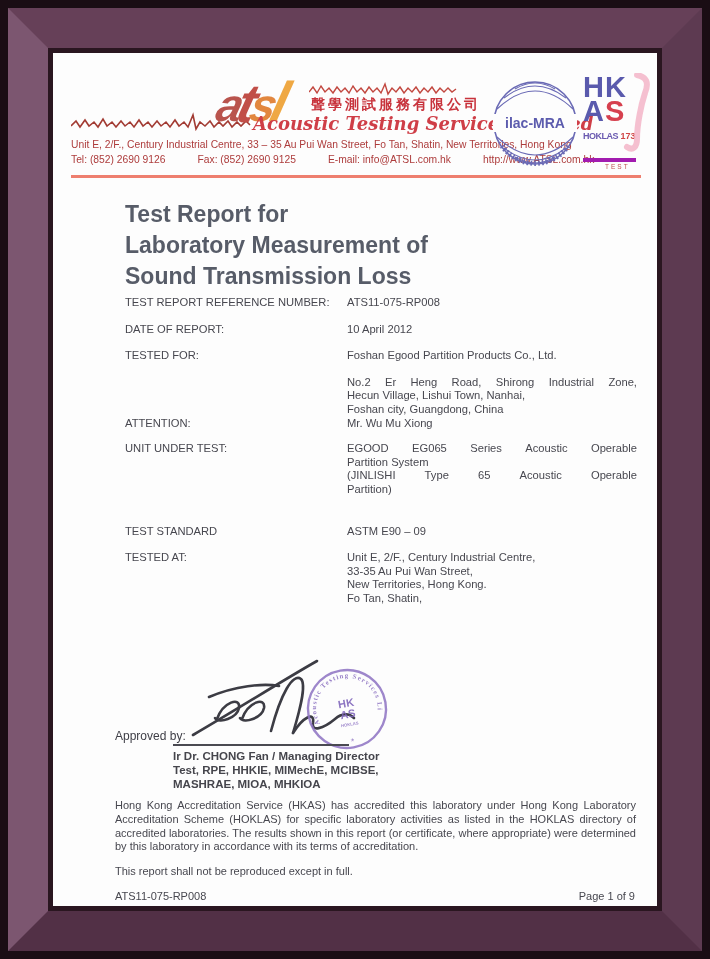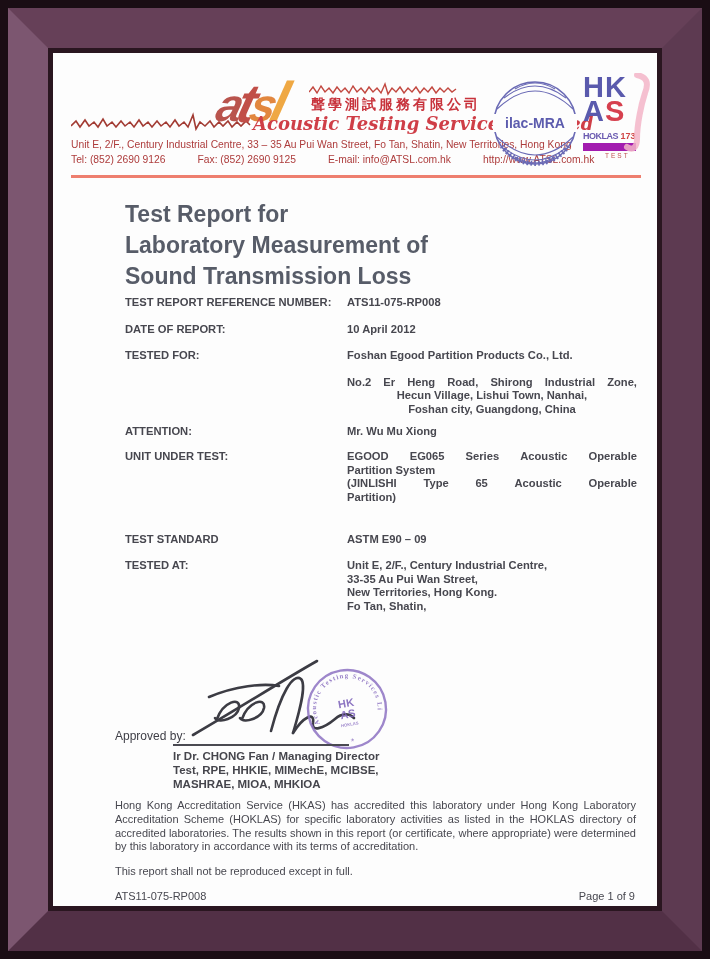--- a/index.html
+++ b/index.html
@@ -35,37 +35,37 @@
   .company-cn{left:258px;top:43px;font-size:14px;font-weight:bold;color:#c8333c;letter-spacing:3px;font-family:"DejaVu Sans",sans-serif;}
   .company-en{left:200px;top:60px;font-size:18px;font-weight:bold;font-style:italic;color:#cf3e47;font-family:"DejaVu Serif",serif;}
   .addr-line{left:18px;top:86px;font-size:10.3px;color:#ad3c3c;white-space:nowrap;}
   .contact-line{left:18px;top:101px;font-size:10.3px;color:#ad3c3c;display:flex;gap:32px;white-space:nowrap;}
   .hdr-rule{left:18px;top:122px;width:570px;height:3px;background:#ee7f6f;}
   .ilac{left:438px;top:26px;}
   .hkas{left:530px;top:22px;width:66px;text-align:left;}
   .hkas-letters{font-weight:800;color:#5a5aad;font-size:29px;line-height:24px;letter-spacing:1px;position:relative;}
   .hkas-letters .red{color:#d6404e;}
   .hkas-swoosh{position:absolute;left:24px;top:-2px;width:44px;height:86px;}
-  .hoklas{margin-top:8px;font-size:9px;font-weight:bold;color:#6a5ab0;letter-spacing:-0.5px;border-bottom:8px solid #a21caf;display:inline-block;padding-bottom:2px;}
+  .hoklas{margin-top:8px;font-size:9px;font-weight:bold;color:#6a5ab0;letter-spacing:-0.5px;border-bottom:4px solid #a21caf;display:inline-block;padding-bottom:17px;}
   .hoklas .red{color:#d04545;letter-spacing:0;}
   .hoklas-sub{font-size:6.5px;color:#c05050;letter-spacing:2px;margin-left:22px;margin-top:1px;}
 
   
   .title{position:absolute;left:72px;top:146px;font-size:23px;font-weight:bold;color:#575c68;line-height:31px;}
 
   
-  .fields{position:absolute;left:72px;top:243px;width:512px;font-size:11.2px;font-weight:bold;color:#47474f;line-height:13.6px;}
+  .fields{position:absolute;left:72px;top:243px;width:512px;font-size:11.2px;font-weight:normal;color:#47474f;line-height:13.6px;}
   .frow{display:flex;}
   .frow .label{width:222px;flex:none;}
   .frow .value{width:290px;flex:none;}
   .mb13{margin-bottom:13px;}
   .mb12{margin-bottom:12px;}
-  .mb8{margin-bottom:8px;}
+  .mb8{}
   .mb28{margin-bottom:28px;}
-  .gap-top{margin-top:13px;text-align:center;}
+  .gap-top{margin-top:13px;}
   .jl{display:flex;justify-content:space-between;}
 
   
   .approved-label{position:absolute;left:62px;top:676px;font-size:12px;color:#3e3e46;}
   .sig-svg{position:absolute;left:112px;top:602px;width:205px;height:95px;}
   .sig-line{position:absolute;left:120px;top:691px;width:176px;height:2px;background:#4a4a52;}
   .name-block{position:absolute;left:120px;top:697px;font-size:11.5px;font-weight:bold;color:#45454c;line-height:13.8px;}
   .stamp{position:absolute;left:250px;top:612px;width:88px;height:88px;transform:rotate(-10deg);opacity:.88;}
 
   

